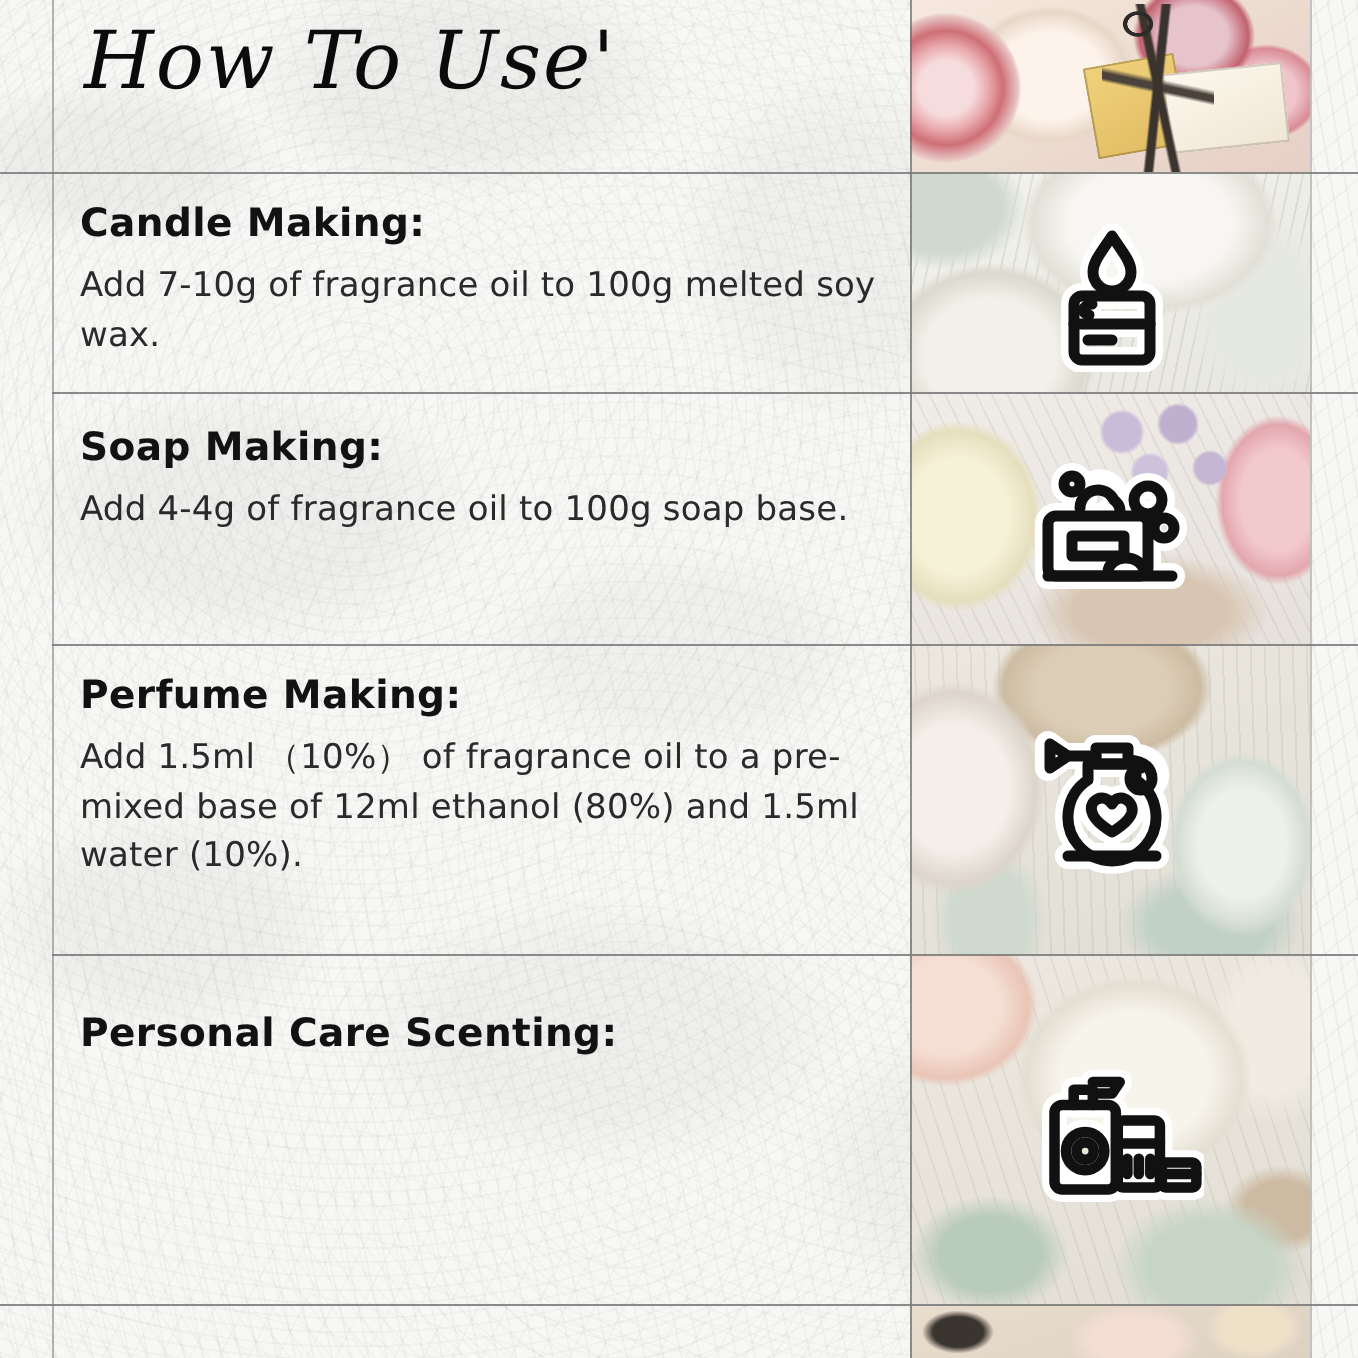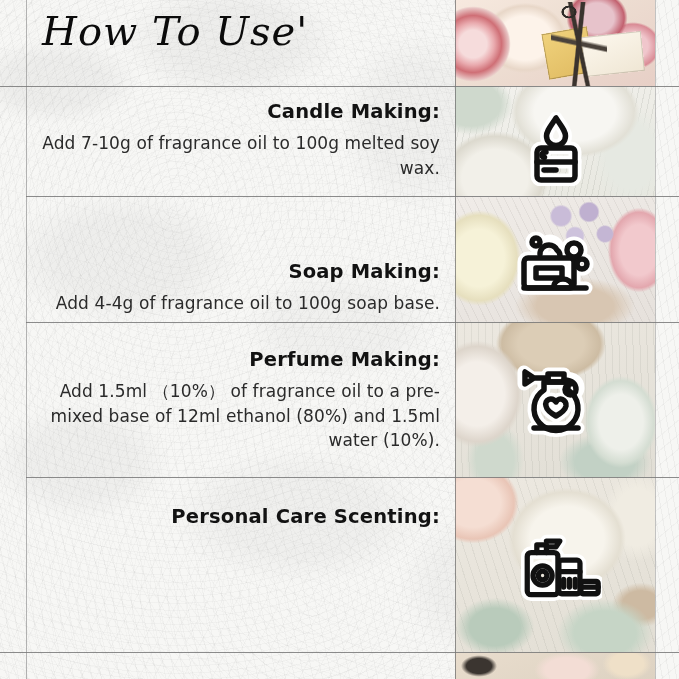--- a/index.html
+++ b/index.html
@@ -160,21 +160,21 @@
   .hline.inset{left:26px;width:653px;}
 
   
   .title{
     position:absolute;left:42px;top:8px;
     font-family:"DejaVu Serif", serif;
     font-style:italic;font-weight:400;
     font-size:40px;letter-spacing:1px;color:#0b0b0b;
     white-space:nowrap;
   }
-  .section{position:absolute;left:40px;width:400px;text-align:right;}
+  .section{position:absolute;left:40px;width:400px;}
   .sec-head{
     font-family:"DejaVu Sans", sans-serif;
     font-weight:700;font-size:19.5px;color:#121212;
     letter-spacing:.2px;margin:0 0 8px 0;
   }
   .sec-body{
     font-family:"DejaVu Sans", sans-serif;
     font-weight:400;font-size:17px;color:#2a2a2a;
     line-height:1.45;margin:0;letter-spacing:.1px;
   }
@@ -240,21 +240,21 @@
         <path class="stroke-bg" d="M28 40 c-5 0 -6 5 -2 6"></path>
         <path class="stroke-fg" d="M39 6 C33 15 29.5 19 29.5 24 a9.5 9.5 0 0 0 19 0 C48.5 19 45 15 39 6 Z"></path>
         <path class="stroke-fg" d="M24 36 h30 a4 4 0 0 1 4 4 v24 a4 4 0 0 1 -4 4 h-30 a4 4 0 0 1 -4 -4 v-24 a4 4 0 0 1 4 -4 Z"></path>
         <path class="stroke-fg" d="M20 50 h38"></path>
         <path class="stroke-fg" d="M29 40 c-5 .5 -5.5 5 -1.5 5.5"></path>
         <path class="stroke-fg" d="M27 58 h12"></path>
       </g>
     </svg>
   </div>
 
-  <div class="section" style="top:212px;margin-top:48px;">
+  <div class="section" style="top:212px;">
     <p class="sec-head">Soap Making:</p>
     <p class="sec-body">Add 4-4g of fragrance oil to 100g soap base.</p>
   </div>
   <div class="icon-wrap" style="top:222px;height:78px;">
     <svg width="88" height="78" viewBox="0 0 88 78" aria-hidden="true">
       <g>
         <path class="stroke-bg" d="M16 36 h42 a4 4 0 0 1 4 4 v22 a4 4 0 0 1 -4 4 h-42 a4 4 0 0 1 -4 -4 v-22 a4 4 0 0 1 4 -4 Z"></path>
         <path class="stroke-bg" d="M24 46 h26 v10 h-26 Z"></path>
         <path class="stroke-bg" d="M12 66 h62"></path>
         <path class="stroke-bg" d="M30 28 a8 8 0 1 1 12 6"></path>
@@ -267,21 +267,21 @@
         <path class="stroke-fg" d="M12 66 h62"></path>
         <path class="stroke-fg" d="M28 32 a9 9 0 0 1 9 -9 a9 9 0 0 1 8 5 a7 7 0 0 1 3 6"></path>
         <circle class="stroke-fg" cx="62" cy="28" r="7"></circle>
         <circle class="stroke-fg" cx="70" cy="42" r="5"></circle>
         <circle class="stroke-fg" cx="24" cy="20" r="4"></circle>
         <path class="stroke-fg" d="M42 64 a9 7 0 0 1 18 0"></path>
       </g>
     </svg>
   </div>
 
-  <div class="section" style="top:348px;">
+  <div class="section" style="top:336px;">
     <p class="sec-head">Perfume Making:</p>
     <p class="sec-body">Add 1.5ml （10%） of fragrance oil to a pre-mixed base of 12ml ethanol (80%) and 1.5ml water (10%).</p>
   </div>
   <div class="icon-wrap" style="top:356px;height:86px;">
     <svg width="92" height="86" viewBox="0 0 92 86" aria-hidden="true">
       <g>
         <path class="stroke-bg" d="M34 34 a22 22 0 1 0 24 0 v-8 h-24 Z"></path>
         <path class="stroke-bg" d="M38 18 h16 v8 h-16 Z"></path>
         <path class="stroke-bg" d="M38 22 h-16 l-8 -6 v12 l8 -6"></path>
         <path class="stroke-bg" d="M54 22 c10 0 14 4 14 10 a6 6 0 1 1 -6 -6"></path>

